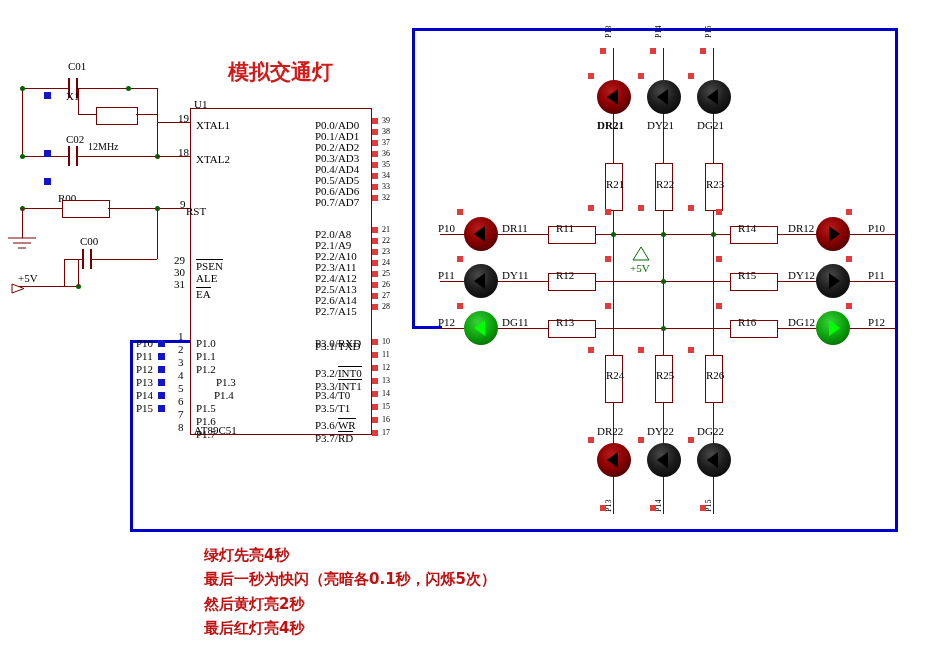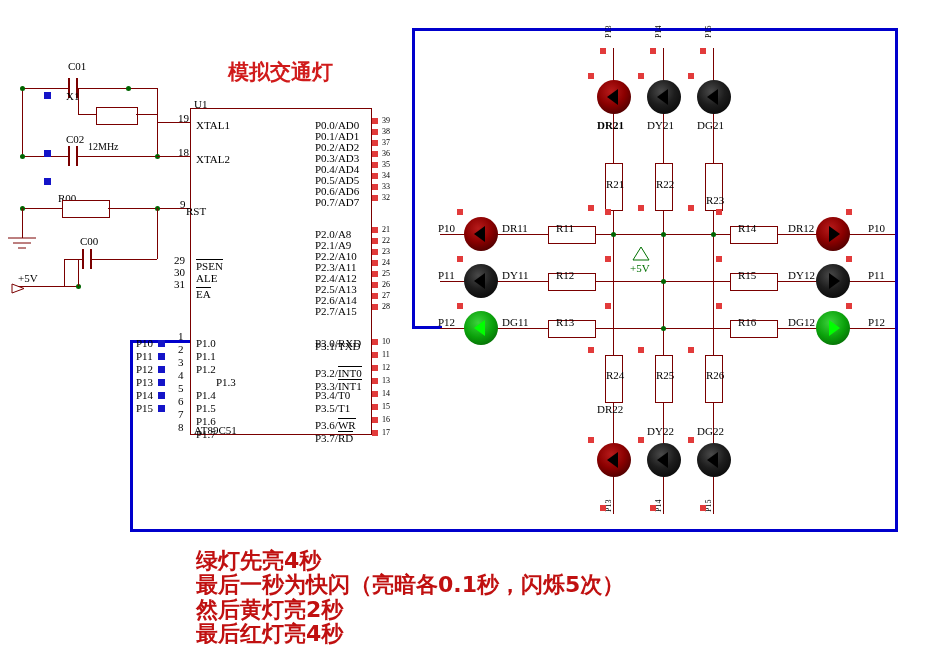--- a/index.html
+++ b/index.html
@@ -4,22 +4,22 @@
 <style>
   html,body{margin:0;padding:0;background:#ffffff;}
   body{width:926px;height:646px;position:relative;overflow:hidden;
        font-family:"Liberation Serif",serif;}
   
   .lbl{position:absolute;font-family:"Liberation Serif",serif;font-size:11px;color:#000;white-space:nowrap;}
   .lbl.sm{font-size:10px;}
   .lbl.xs{font-size:8px;}
   .title{position:absolute;font-size:21px;color:#d01b1b;font-weight:bold;white-space:nowrap;
          font-family:"DejaVu Sans",sans-serif;}
-  .note{position:absolute;font-size:22px;color:#c01010;font-weight:bold;white-space:nowrap;
-        font-family:"DejaVu Sans",sans-serif;}
+  .note{position:absolute;font-size:15px;color:#c01010;font-weight:bold;white-space:nowrap;
+        font-family:"DejaVu Sans",sans-serif;margin-left:8px;}
   
   .wh{position:absolute;height:1px;background:#7a0000;}
   .wv{position:absolute;width:1px;background:#7a0000;}
   .bh{position:absolute;height:3px;background:#0000cc;}
   .bv{position:absolute;width:3px;background:#0000cc;}
   .node{position:absolute;width:5px;height:5px;border-radius:50%;background:#006400;}
   .pad{position:absolute;width:6px;height:6px;background:#e23b3b;}
   .padb{position:absolute;width:7px;height:7px;background:#1414c8;}
   
   .mcu{position:absolute;border:1px solid #7a0000;background:#fff;}
@@ -146,21 +146,21 @@
 
 <div class="lbl" style="left:178px;top:330px;">1</div>
 <div class="lbl" style="left:196px;top:337px;">P1.0</div>
 <div class="lbl" style="left:178px;top:343px;">2</div>
 <div class="lbl" style="left:196px;top:350px;">P1.1</div>
 <div class="lbl" style="left:178px;top:356px;">3</div>
 <div class="lbl" style="left:196px;top:363px;">P1.2</div>
 <div class="lbl" style="left:178px;top:369px;">4</div>
 <div class="lbl" style="left:196px;top:376px;margin-left:20px;">P1.3</div>
 <div class="lbl" style="left:178px;top:382px;">5</div>
-<div class="lbl" style="left:196px;top:389px;">P1.4</div>
+<div class="lbl" style="left:214px;top:389px;">P1.4</div>
 <div class="lbl" style="left:178px;top:395px;">6</div>
 <div class="lbl" style="left:196px;top:402px;">P1.5</div>
 <div class="lbl" style="left:178px;top:408px;">7</div>
 <div class="lbl" style="left:196px;top:415px;">P1.6</div>
 <div class="lbl" style="left:178px;top:421px;">8</div>
 <div class="lbl" style="left:196px;top:428px;">P1.7</div>
 
 <div class="lbl" style="left:136px;top:337px;">P10</div>
 <div class="lbl" style="left:136px;top:350px;">P11</div>
 <div class="lbl" style="left:136px;top:363px;">P12</div>
@@ -282,21 +282,21 @@
 <div class="lbl" style="left:697px;top:119px;">DG21</div>
 <div class="pad" style="left:588px;top:73px;"></div>
 <div class="pad" style="left:638px;top:73px;"></div>
 <div class="pad" style="left:688px;top:73px;"></div>
 
 <div class="resV" style="left:605px;top:163px;width:16px;height:46px;"></div>
 <div class="resV" style="left:655px;top:163px;width:16px;height:46px;"></div>
 <div class="resV" style="left:705px;top:163px;width:16px;height:46px;"></div>
 <div class="lbl" style="left:606px;top:178px;">R21</div>
 <div class="lbl" style="left:656px;top:178px;">R22</div>
-<div class="lbl" style="left:706px;top:178px;margin-top:16px;">R23</div>
+<div class="lbl" style="left:706px;top:178px;">R23</div>
 <div class="pad" style="left:588px;top:205px;"></div>
 <div class="pad" style="left:638px;top:205px;"></div>
 <div class="pad" style="left:688px;top:205px;"></div>
 
 <div class="wh" style="left:440px;top:234px;width:455px;"></div>
 <div class="wh" style="left:440px;top:281px;width:455px;"></div>
 <div class="wh" style="left:440px;top:328px;width:455px;"></div>
 
 <div class="lbl" style="left:438px;top:222px;">P10</div>
 <div class="lbl" style="left:438px;top:269px;">P11</div>
@@ -383,21 +383,21 @@
 
 <div class="led dark-red" style="left:597px;top:443px;">
     <div class="tri triL" style="left:10px;"></div>
   </div>
 <div class="led black" style="left:647px;top:443px;">
     <div class="tri triL" style="left:10px;"></div>
   </div>
 <div class="led black" style="left:697px;top:443px;">
     <div class="tri triL" style="left:10px;"></div>
   </div>
-<div class="lbl" style="left:597px;top:403px;">DR22</div>
+<div class="lbl" style="left:597px;top:425px;">DR22</div>
 <div class="lbl" style="left:647px;top:425px;">DY22</div>
 <div class="lbl" style="left:697px;top:425px;">DG22</div>
 <div class="pad" style="left:588px;top:437px;"></div>
 <div class="pad" style="left:638px;top:437px;"></div>
 <div class="pad" style="left:688px;top:437px;"></div>
 
 <div class="lbl xs" style="left:604px;top:512px;transform:rotate(-90deg);transform-origin:left top;">P13</div>
 <div class="lbl xs" style="left:654px;top:512px;transform:rotate(-90deg);transform-origin:left top;">P14</div>
 <div class="lbl xs" style="left:704px;top:512px;transform:rotate(-90deg);transform-origin:left top;">P15</div>
 <div class="pad" style="left:600px;top:505px;"></div>

